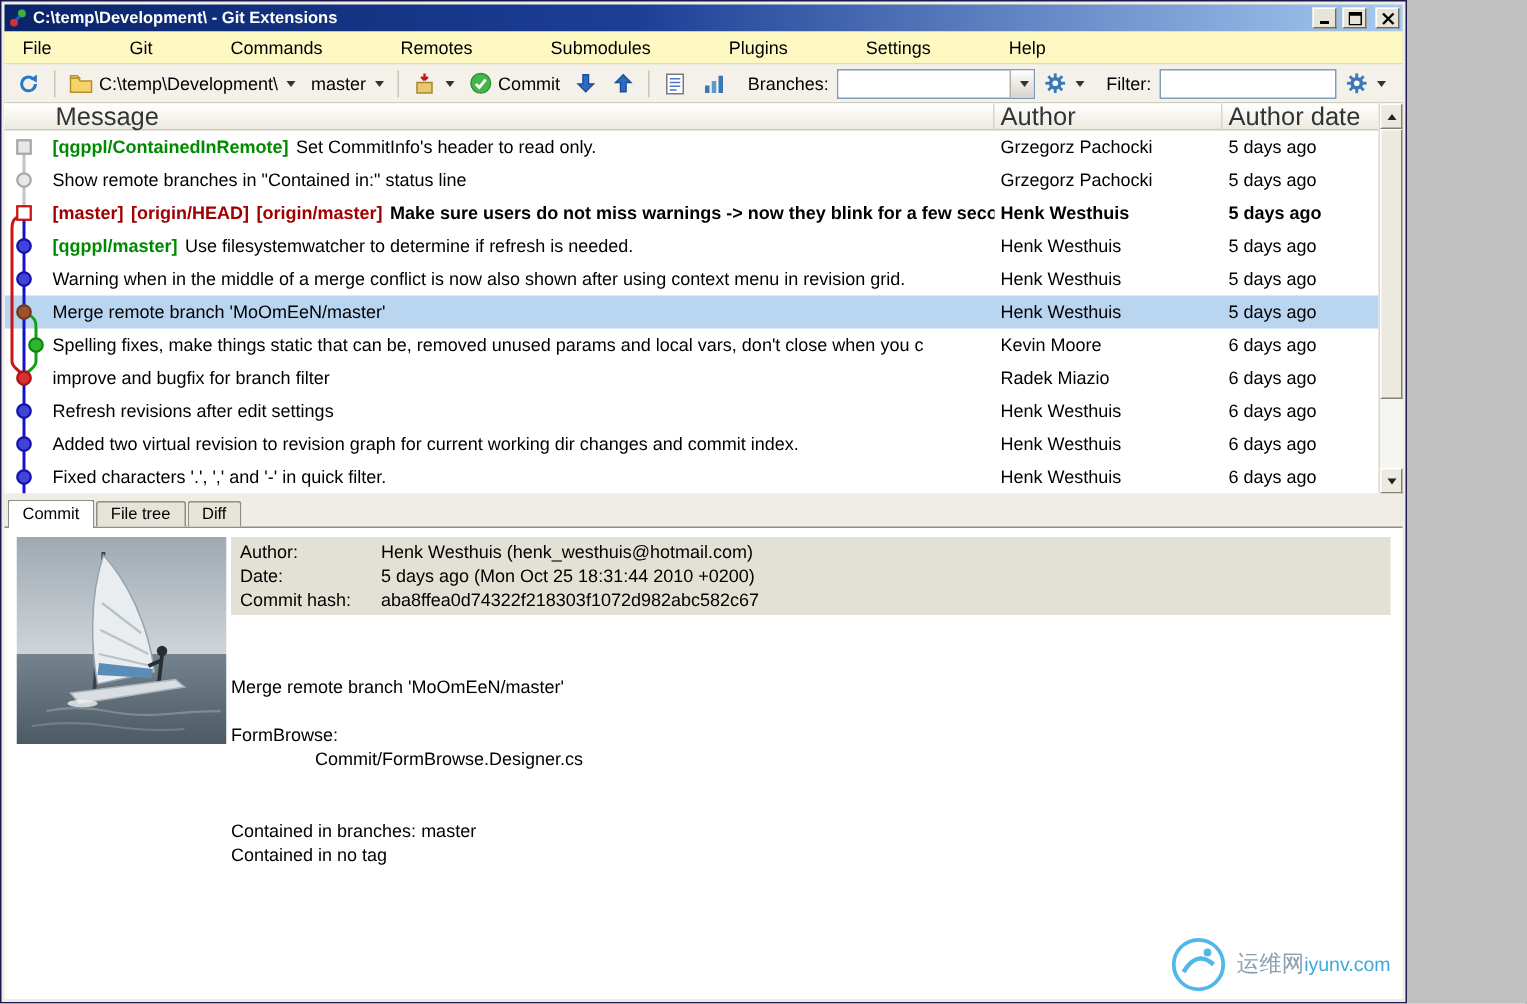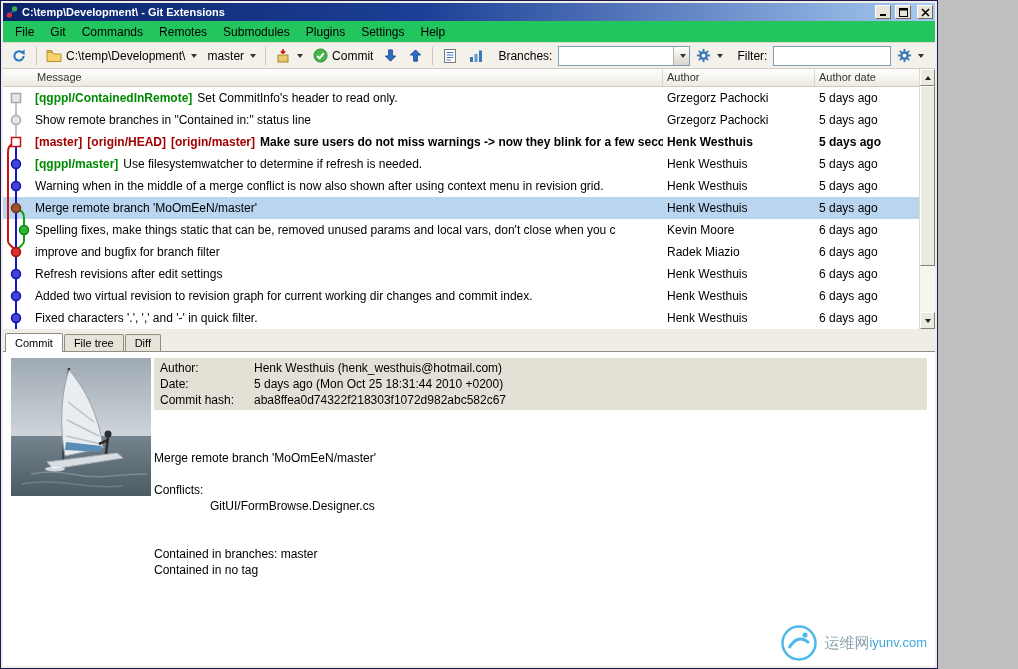--- a/index.html
+++ b/index.html
@@ -25,21 +25,21 @@
   .win-btn {
     width: 16px; height: 14px; padding: 0; margin-left: 1px;
     background: #e8e4da; border: 1px solid;
     border-color: #ffffff #6d6a60 #6d6a60 #ffffff;
     display: inline-flex; align-items: center; justify-content: center;
   }
   .win-btn.close { margin-left: 3px; }
   
   .menubar {
     flex: 0 0 22px; display: flex; align-items: center;
-    padding-left: 4px; background: #22c55e; border-bottom: 1px solid #dcd9ce;
+    padding-left: 4px; background: #fef9c3; border-bottom: 1px solid #dcd9ce; gap: 36px;
   }
   .menu-item { padding: 3px 8px; color: #000; }
   
   .toolbar {
     flex: 0 0 26px; display: flex; align-items: center; gap: 2px;
     padding: 0 4px; background: #f3f1ea; border-bottom: 1px solid #cfccc0;
   }
   .tb-btn {
     display: inline-flex; align-items: center; gap: 4px;
     padding: 2px 4px; background: transparent; border: none;
@@ -67,21 +67,21 @@
     font: 12px "Liberation Sans", sans-serif; padding: 0 3px; outline: none;
   }
   
   .grid { flex: 0 0 260px; display: flex; background: #fff; }
   .grid-main { width: 995px; display: flex; flex-direction: column; }
   .grid-header {
     flex: 0 0 18px; display: flex;
     background: linear-gradient(#ffffff, #eceadf);
     border-bottom: 1px solid #cdcabe;
   }
-  .gh-cell { font-size: 11px; color: #333; line-height: 17px; border-right: 1px solid #d9d6ca; padding-left: 4px; }
+  .gh-cell { font-size: 17px; color: #333; line-height: 17px; border-right: 1px solid #d9d6ca; padding-left: 4px; }
   .gh-msg { width: 660px; padding-left: 34px; }
   .gh-author { width: 152px; }
   .gh-date { flex: 1; border-right: none; }
   .rows { position: relative; flex: 1; overflow: hidden; }
   #graph-svg { position: absolute; left: 0; top: 0; pointer-events: none; }
   .grid-row { height: 22px; display: flex; align-items: center; }
   .grid-row.selected { background: #b9d5f0; }
   .grid-row.bold { font-weight: bold; }
   .cell-msg { width: 660px; padding-left: 32px; white-space: nowrap; overflow: hidden; display: flex; align-items: center; }
   .ref-label { font-weight: bold; margin-right: 5px; white-space: pre; }
@@ -458,22 +458,22 @@
             <span class="info-lbl">Date:</span>
             <span>5 days ago (Mon Oct 25 18:31:44 2010 +0200)</span>
           </div>
           <div class="info-row">
             <span class="info-lbl">Commit hash:</span>
             <span>aba8ffea0d74322f218303f1072d982abc582c67</span>
           </div>
         </div>
         <div class="commit-body">
           <div>Merge remote branch 'MoOmEeN/master'</div>
-          <div class="conflicts-label">Conflicts:</div>
-          <div class="conflict-file">GitUI/FormBrowse.Designer.cs</div>
+          <div class="conflicts-label">FormBrowse:</div>
+          <div class="conflict-file">Commit/FormBrowse.Designer.cs</div>
           <div class="contained-branches">Contained in branches: master</div>
           <div>Contained in no tag</div>
         </div>
       </div>
       <div class="watermark">
         <span style="display:inline-flex">
           <svg width="38" height="38" viewBox="0 0 38 38">
             <circle cx="19" cy="19" r="16.5" fill="#fff" stroke="#4fb8e8" stroke-width="2.5"></circle>
             <path d="M9 24 Q18 9 29 19" stroke="#4fb8e8" stroke-width="3" fill="none"></path>
             <circle cx="25" cy="11" r="2.6" fill="#4fb8e8"></circle>

